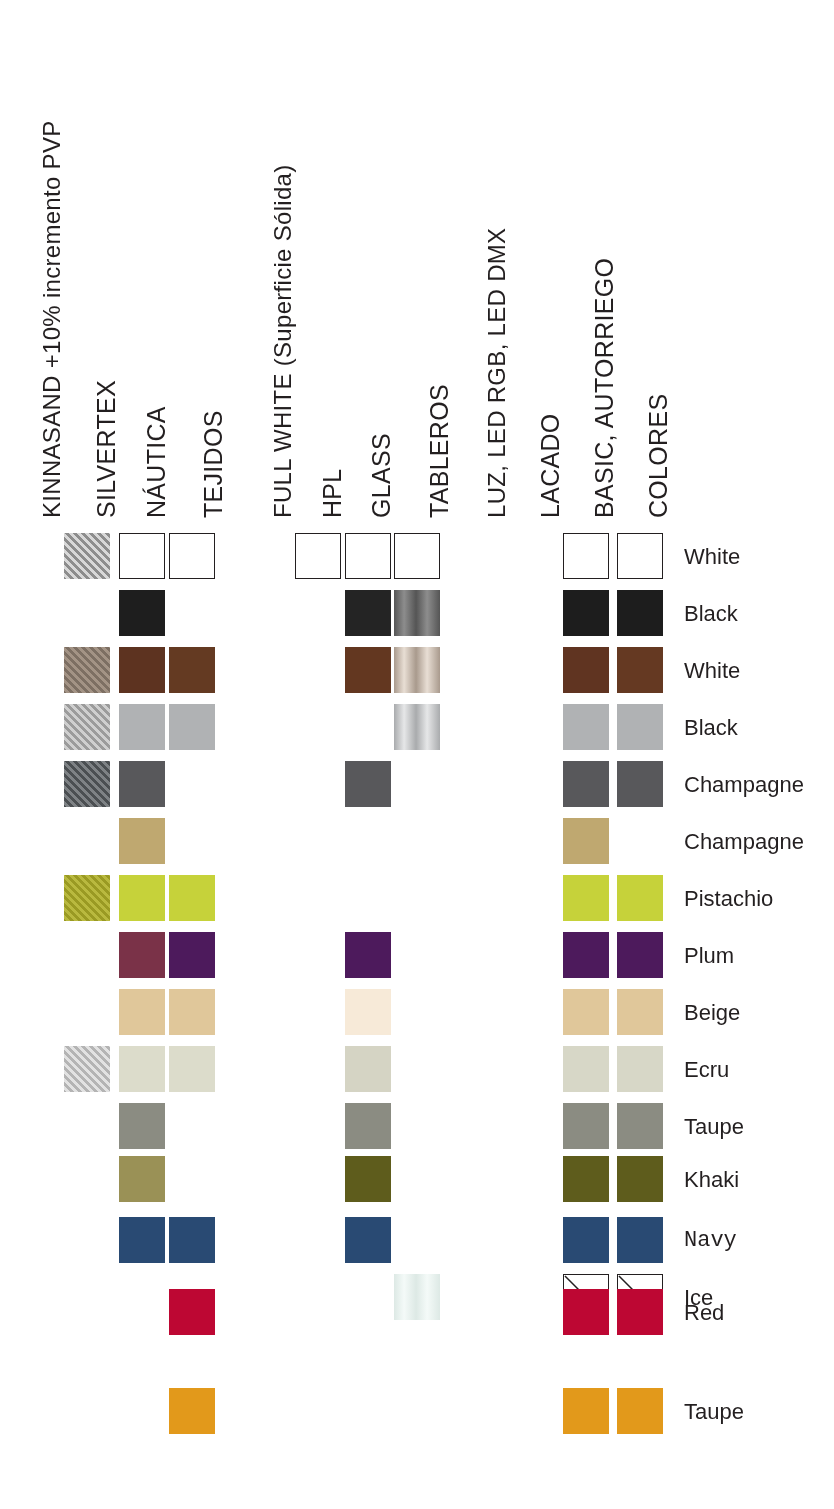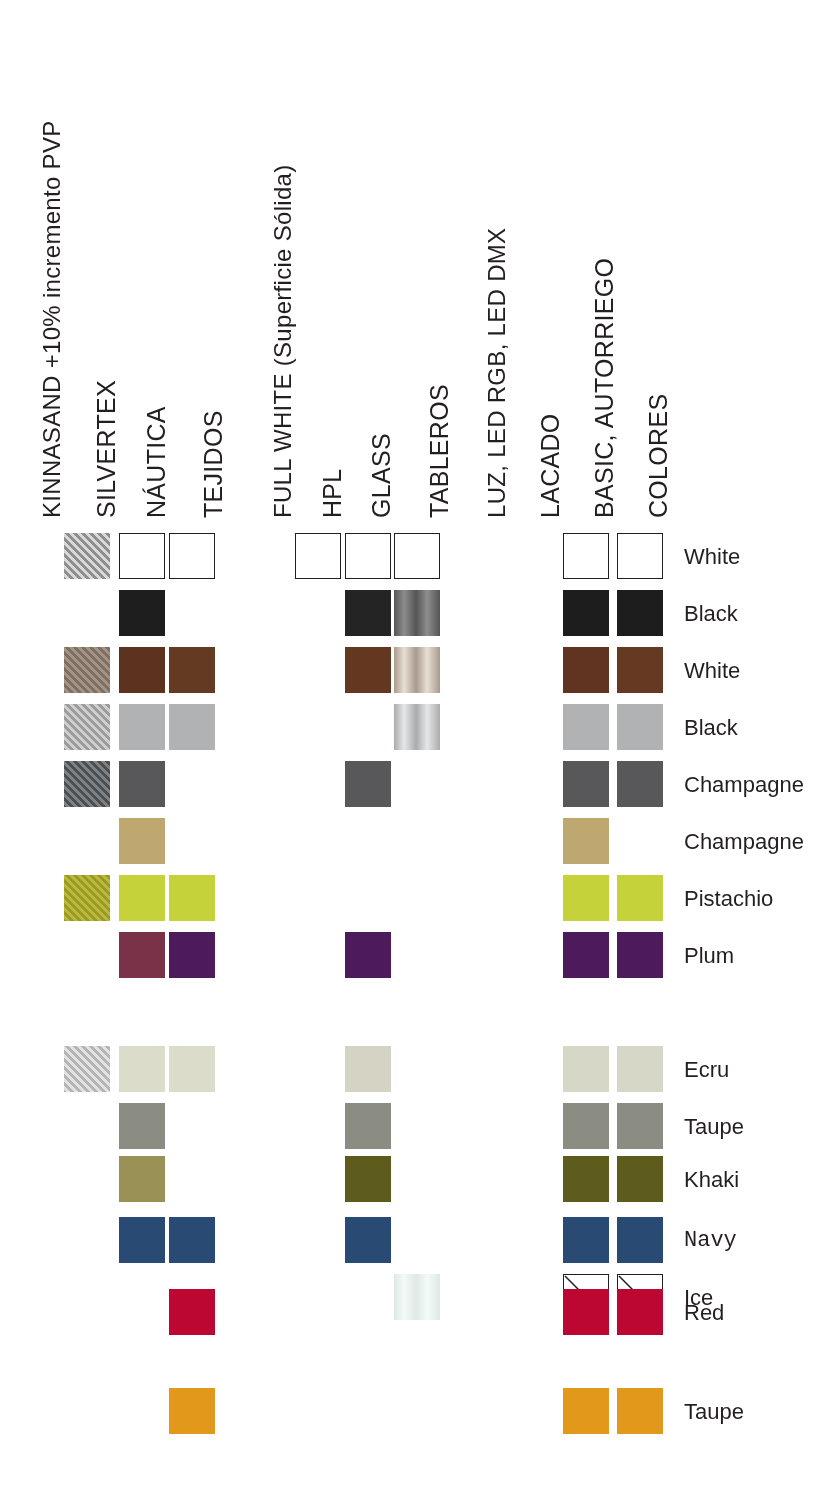--- a/index.html
+++ b/index.html
@@ -153,20 +153,28 @@
       <div class="rowlabel">Pistachio</div>
     </div>
     <div class="row" style="top: 932px;">
       <div class="cell solid" style="left: 119px; background: rgb(122, 50, 72);"></div>
       <div class="cell solid" style="left: 169px; background: rgb(77, 26, 92);"></div>
       <div class="cell solid" style="left: 345px; background: rgb(77, 26, 92);"></div>
       <div class="cell solid" style="left: 563px; background: rgb(77, 26, 92);"></div>
       <div class="cell solid" style="left: 617px; background: rgb(77, 26, 92);"></div>
       <div class="rowlabel">Plum</div>
     </div>
+    <div class="row" style="top: 989px;">
+      <div class="cell solid" style="left: 119px; background: rgb(224, 199, 154);"></div>
+      <div class="cell solid" style="left: 169px; background: rgb(224, 199, 154);"></div>
+      <div class="cell solid" style="left: 345px; background: rgb(247, 234, 216);"></div>
+      <div class="cell solid" style="left: 563px; background: rgb(224, 199, 154);"></div>
+      <div class="cell solid" style="left: 617px; background: rgb(224, 199, 154);"></div>
+      <div class="rowlabel">Beige</div>
+    </div>
     <div class="row" style="top: 1046px;">
       <div class="cell solid tex" style="left: 64px; background-color: rgb(180, 180, 180); background-image: repeating-linear-gradient(45deg, rgb(180, 180, 180) 0px, rgb(180, 180, 180) 3px, rgb(226, 226, 226) 3px, rgb(226, 226, 226) 6px), repeating-linear-gradient(-45deg, rgba(0, 0, 0, 0.18) 0px, rgba(0, 0, 0, 0.18) 2px, rgba(255, 255, 255, 0.14) 2px, rgba(255, 255, 255, 0.14) 5px); background-size: 8px 8px, 6px 6px;"></div>
       <div class="cell solid" style="left: 119px; background: rgb(220, 220, 203);"></div>
       <div class="cell solid" style="left: 169px; background: rgb(220, 220, 203);"></div>
       <div class="cell solid" style="left: 345px; background: rgb(213, 212, 196);"></div>
       <div class="cell solid" style="left: 563px; background: rgb(215, 215, 199);"></div>
       <div class="cell solid" style="left: 617px; background: rgb(215, 215, 199);"></div>
       <div class="rowlabel">Ecru</div>
     </div>
     <div class="row" style="top: 1103px;">

